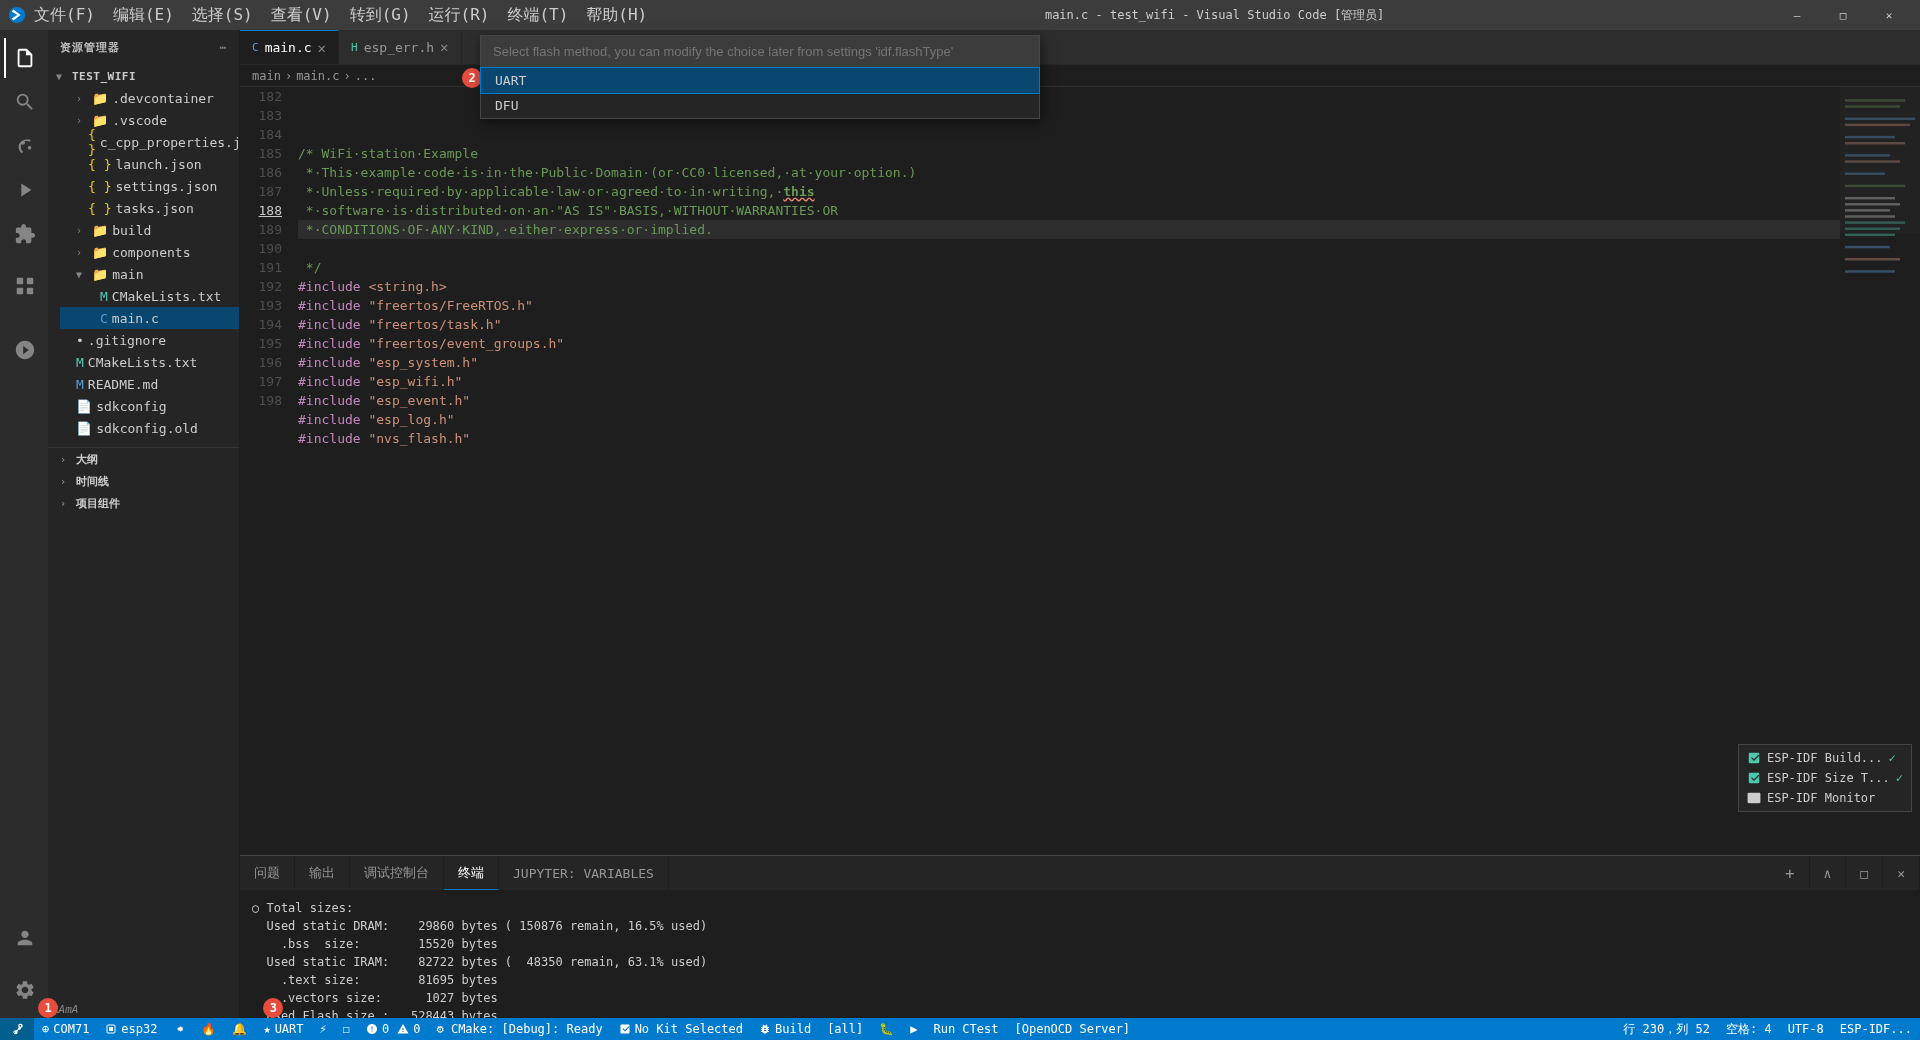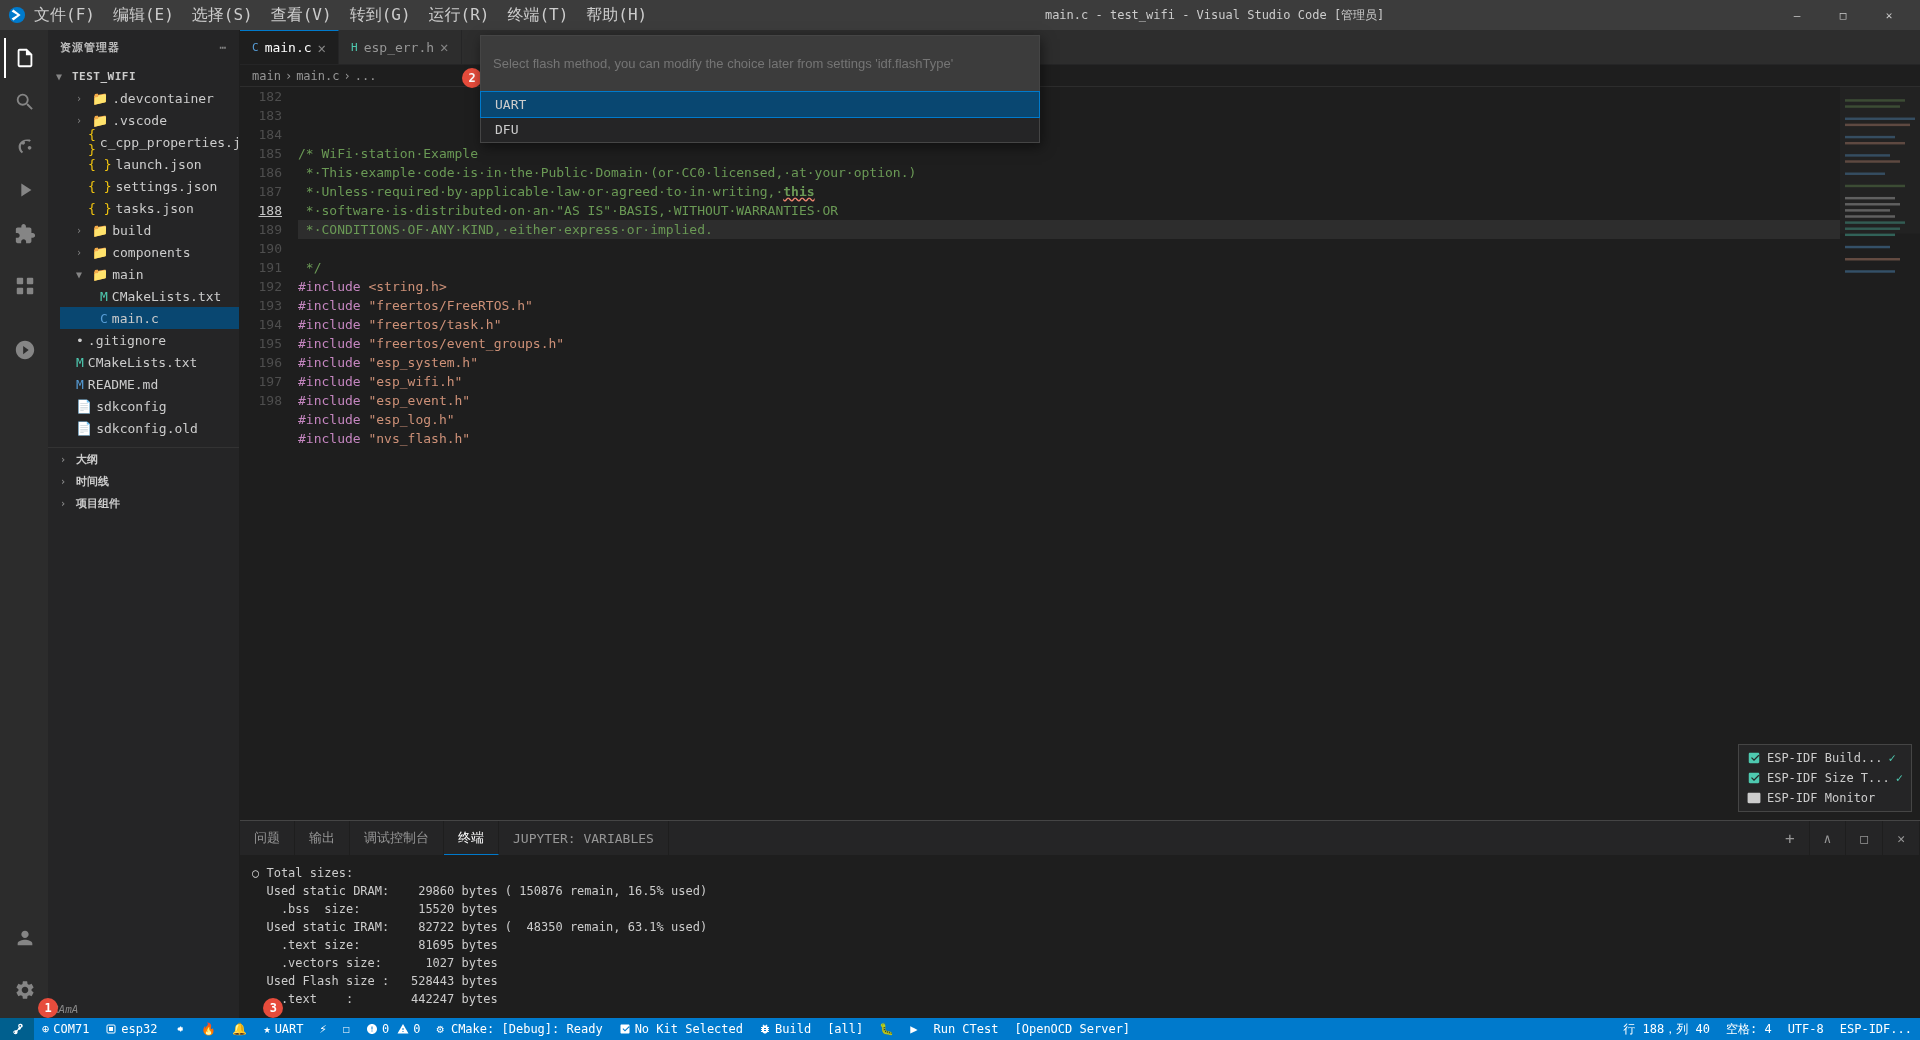--- a/index.html
+++ b/index.html
@@ -213,42 +213,42 @@
       border: 1px solid #454545;
       z-index: 1000;
       box-shadow: 2px 4px 12px rgba(0,0,0,0.5);
     }
     #flash-dropdown .dropdown-input {
       width: 100%;
       background: #3c3c3c;
       border: none;
       border-bottom: 1px solid #454545;
       color: #cccccc;
-      padding: 20px 12px;
+      padding: 8px 12px;
       font-size: 13px;
       outline: none;
     }
     .dropdown-option {
       padding: 5px 14px;
       cursor: pointer;
       font-size: 13px;
       color: #cccccc;
     }
     .dropdown-option.selected {
       background: #094771;
       outline: 1px solid #007acc;
     }
 
     
     #terminal-panel {
       position: absolute;
       left: 240px;
       bottom: 22px;
       right: 0;
-      height: 198px;
+      height: 163px;
       background: #1e1e1e;
       border-top: 1px solid #454545;
     }
     #panel-tabs {
       height: 35px;
       background: #252526;
       display: flex;
       align-items: stretch;
       border-bottom: 1px solid #1e1e1e;
     }
@@ -764,21 +764,21 @@
     <span>Run CTest</span>
   </div>
 
   <div class="status-item">
     <span>[OpenOCD Server]</span>
   </div>
 
   <div style="flex:1;"></div>
 
   <div class="status-item">
-    <span>行 188，列 40</span>
+    <span>行 230，列 52</span>
   </div>
   <div class="status-item">
     <span>空格: 4</span>
   </div>
   <div class="status-item">
     <span>UTF-8</span>
   </div>
   <div class="status-item">
     <span>ESP-IDF...</span>
   </div>

